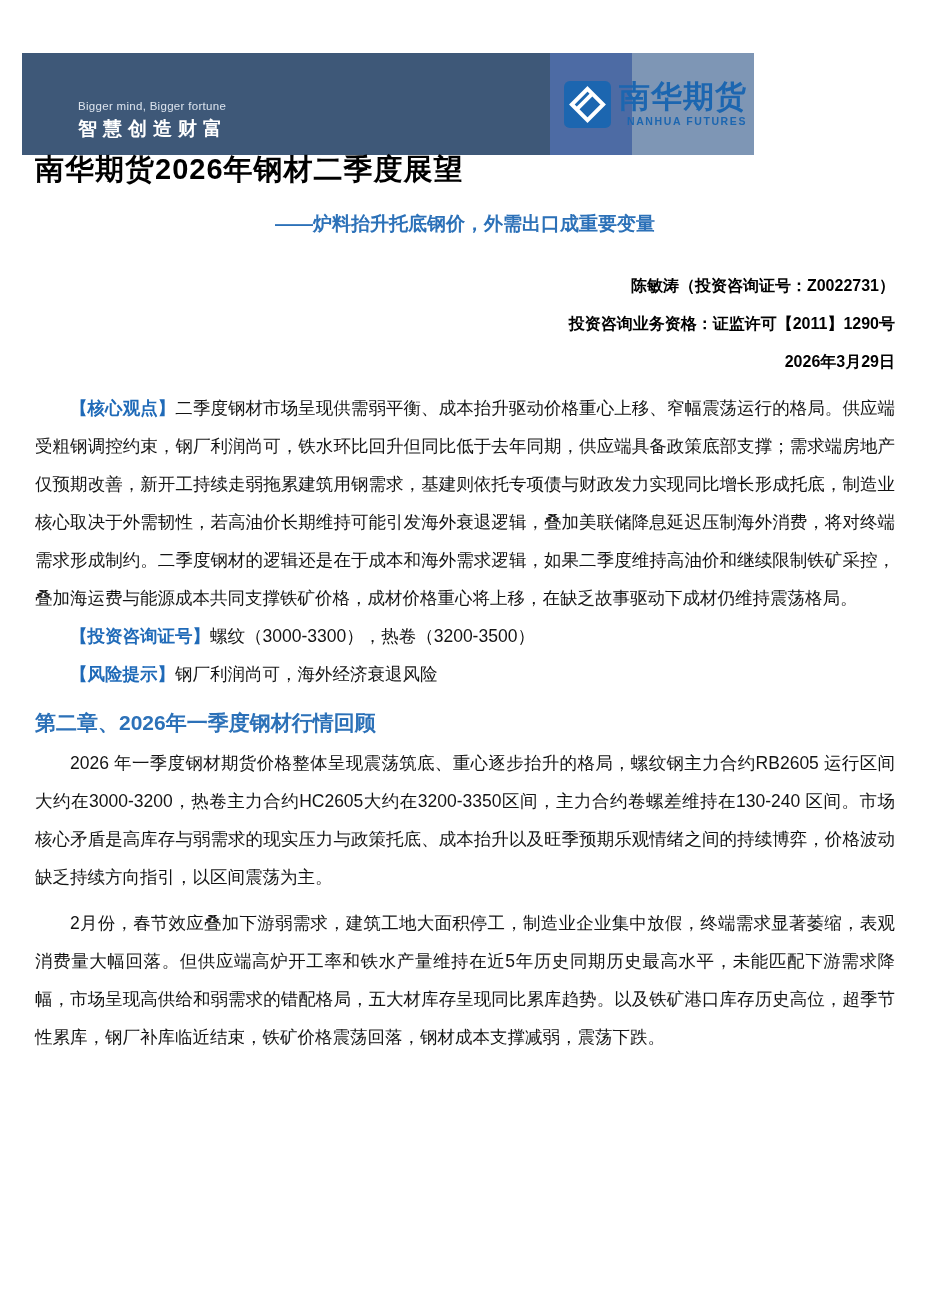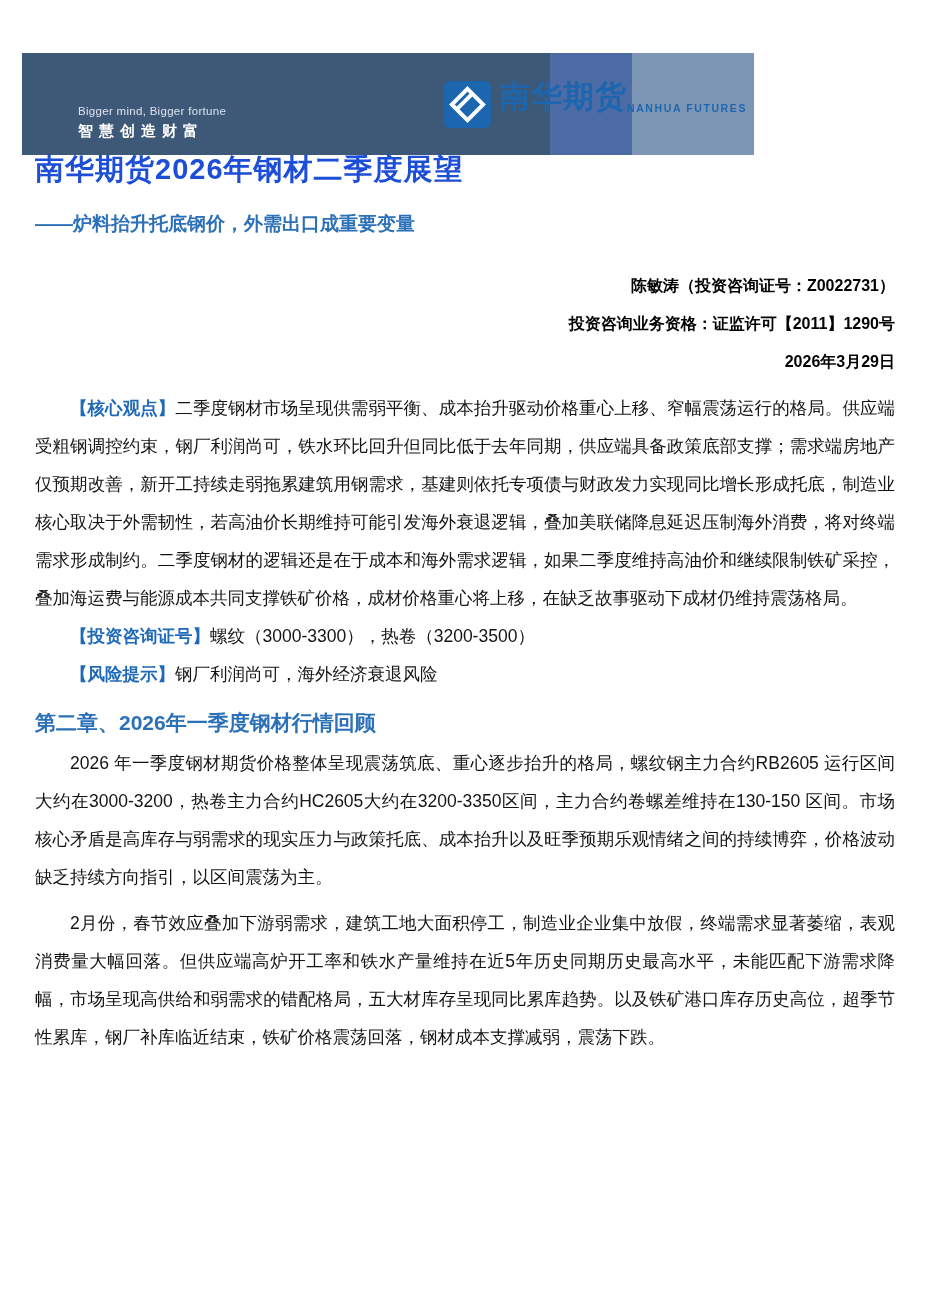--- a/index.html
+++ b/index.html
@@ -20,44 +20,44 @@
     display: flex;
     margin-top: 20px;
   }
   .banner .block-dark  { width: 582px; background: #3e5878; position: relative; }
   .banner .block-med   { width: 91px;  background: #4d6ba4; }
   .banner .block-gray  { width: 134px; background: #7e96b5; }
   .banner .block-light { flex: 1;      background: #b7cade; }
 
   .slogan { position: absolute; left: 56px; bottom: 14px; line-height: 1.25; }
   .slogan-en { font-size: 11.5px; color: #dde4ee; letter-spacing: 0.3px; }
-  .slogan-cn { font-size: 15px; color: #ffffff; letter-spacing: 6px; margin-top: 4px; font-weight: bold; }
+  .slogan-cn { font-size: 19px; color: #ffffff; letter-spacing: 6px; margin-top: 4px; font-weight: bold; }
 
   .logo {
     position: absolute; top: 28px; right: 7px;
     display: flex; align-items: flex-start; gap: 8px;
   }
   .logo-icon { width: 47px; height: 47px; display: block; }
-  .logo-text { display: flex; flex-direction: row; align-items: flex-end; }
+  .logo-text { display: flex; flex-direction: column; align-items: flex-end; }
   .logo-cn { font-size: 31px; font-weight: bold; color: #1c66b0; letter-spacing: 1px; line-height: 1.05; }
   .logo-en { font-size: 10.5px; font-weight: bold; color: #1c66b0; letter-spacing: 1.6px; margin-top: 1px; }
 
   
   .content { position: absolute; left: 35px; right: 35px; top: 135px; }
 
   .doc-title {
     margin: 17px 0 0 0;
-    color: #1d4ed8;
+    color: #000000;
     font-size: 29px; font-weight: bold;
     letter-spacing: 1px;
     line-height: 1.2;
   }
   .doc-subtitle {
     margin-top: 24px;
-    text-align: left;
+    text-align: center;
     color: #2c71b8;
     font-size: 19px; font-weight: bold;
   }
   .byline {
     margin-top: 30px;
     text-align: right;
     font-size: 16px; font-weight: bold;
     color: #000000;
     line-height: 38px;
   }
@@ -121,16 +121,16 @@
 
 
   <p class="para"><span class="label-blue">【核心观点】</span><span>二季度钢材市场呈现供需弱平衡、成本抬升驱动价格重心上移、窄幅震荡运行的格局。供应端受粗钢调控约束，钢厂利润尚可，铁水环比回升但同比低于去年同期，供应端具备政策底部支撑；需求端房地产仅预期改善，新开工持续走弱拖累建筑用钢需求，基建则依托专项债与财政发力实现同比增长形成托底，制造业核心取决于外需韧性，若高油价长期维持可能引发海外衰退逻辑，叠加美联储降息延迟压制海外消费，将对终端需求形成制约。二季度钢材的逻辑还是在于成本和海外需求逻辑，如果二季度维持高油价和继续限制铁矿采控，叠加海运费与能源成本共同支撑铁矿价格，成材价格重心将上移，在缺乏故事驱动下成材仍维持震荡格局。</span></p>
 
   <p class="para tight"><span class="label-blue">【投资咨询证号】</span><span>螺纹（3000-3300），热卷（3200-3500）</span></p>
 
   <p class="para tight"><span class="label-blue">【风险提示】</span><span>钢厂利润尚可，海外经济衰退风险</span></p>
 
   <h2 class="chapter-heading">第二章、2026年一季度钢材行情回顾</h2>
 
-  <p class="para">2026 年一季度钢材期货价格整体呈现震荡筑底、重心逐步抬升的格局，螺纹钢主力合约RB2605 运行区间大约在3000-3200，热卷主力合约HC2605大约在3200-3350区间，主力合约卷螺差维持在130-150 区间。市场核心矛盾是高库存与弱需求的现实压力与政策托底、成本抬升以及旺季预期乐观情绪之间的持续博弈，价格波动缺乏持续方向指引，以区间震荡为主。</p>
+  <p class="para">2026 年一季度钢材期货价格整体呈现震荡筑底、重心逐步抬升的格局，螺纹钢主力合约RB2605 运行区间大约在3000-3200，热卷主力合约HC2605大约在3200-3350区间，主力合约卷螺差维持在130-240 区间。市场核心矛盾是高库存与弱需求的现实压力与政策托底、成本抬升以及旺季预期乐观情绪之间的持续博弈，价格波动缺乏持续方向指引，以区间震荡为主。</p>
   <p class="para">2月份，春节效应叠加下游弱需求，建筑工地大面积停工，制造业企业集中放假，终端需求显著萎缩，表观消费量大幅回落。但供应端高炉开工率和铁水产量维持在近5年历史同期历史最高水平，未能匹配下游需求降幅，市场呈现高供给和弱需求的错配格局，五大材库存呈现同比累库趋势。以及铁矿港口库存历史高位，超季节性累库，钢厂补库临近结束，铁矿价格震荡回落，钢材成本支撑减弱，震荡下跌。</p>
 
 </div>
 
 </body></html>

